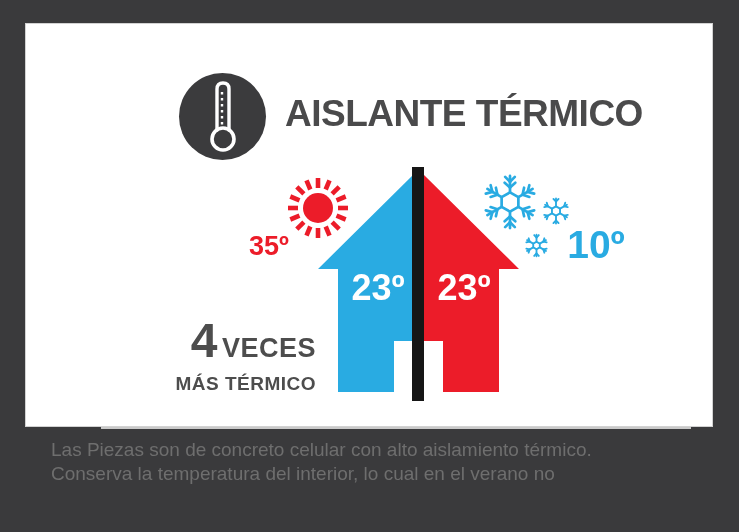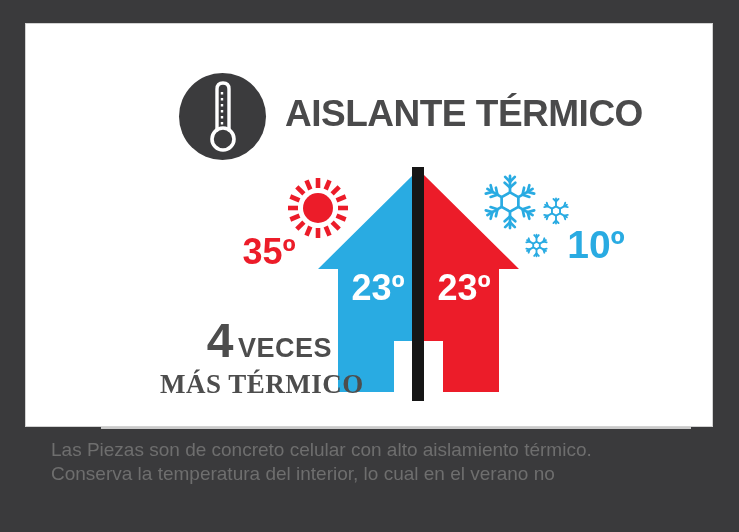--- a/index.html
+++ b/index.html
@@ -30,40 +30,40 @@
   
   .house-svg { position:absolute; left:280px; top:135px; }
   .wall-bar {
     position:absolute; left:386px; top:143px; width:12px; height:234px;
     background:#161616;
   }
   .temp {
     position:absolute; font-weight:700; white-space:nowrap;
     transform:translate(-50%,0);
   }
-  .temp-hot   { color:#EC1C29; font-size:36px; left:243px; top:207px; }
+  .temp-hot   { color:#EC1C29; font-size:27px; left:243px; top:207px; }
   .temp-cold  { color:#29ABE2; font-size:39px; left:562px; top:199px;margin-left:8px; }
   .temp-in    { color:#ffffff; font-size:36px; top:243px;text-align:center; }
   .temp-in-left  { left:352px; }
   .temp-in-right { left:438px; }
 
   .sun-svg { position:absolute; left:258px; top:150px; }
   .flake-lg { position:absolute; left:455px; top:149px; }
   .flake-md { position:absolute; left:516px; top:173px; }
   .flake-sm { position:absolute; left:498px; top:209px; }
 
   
   .claim {
     position:absolute; left:118px; top:296px; width:172px;
-    text-align:right; color:#4D4D4D; font-weight:700; line-height:1;margin-left:16px;
+    text-align:right; color:#4D4D4D; font-weight:700; line-height:1;
   }
   .claim-line1 { line-height:41px; white-space:nowrap; }
   .claim-num  { font-size:48px; letter-spacing:0; }
   .claim-unit { font-size:27px; letter-spacing:0.5px; }
-  .claim-line2 { font-size:27px; line-height:24px; letter-spacing:0.5px; white-space:nowrap;font-family:Liberation Serif, serif; }
+  .claim-line2 { font-size:19px; line-height:24px; letter-spacing:0.5px; white-space:nowrap; }
 
   
   .divider {
     position:absolute; left:75px; top:403px; width:590px; height:2px;
     background:#C9C9C9;
   }
   .description {
     position:absolute; left:25px; top:414px; width:688px;
     color:#6E6E6E; font-size:19px; line-height:24px;
   }

